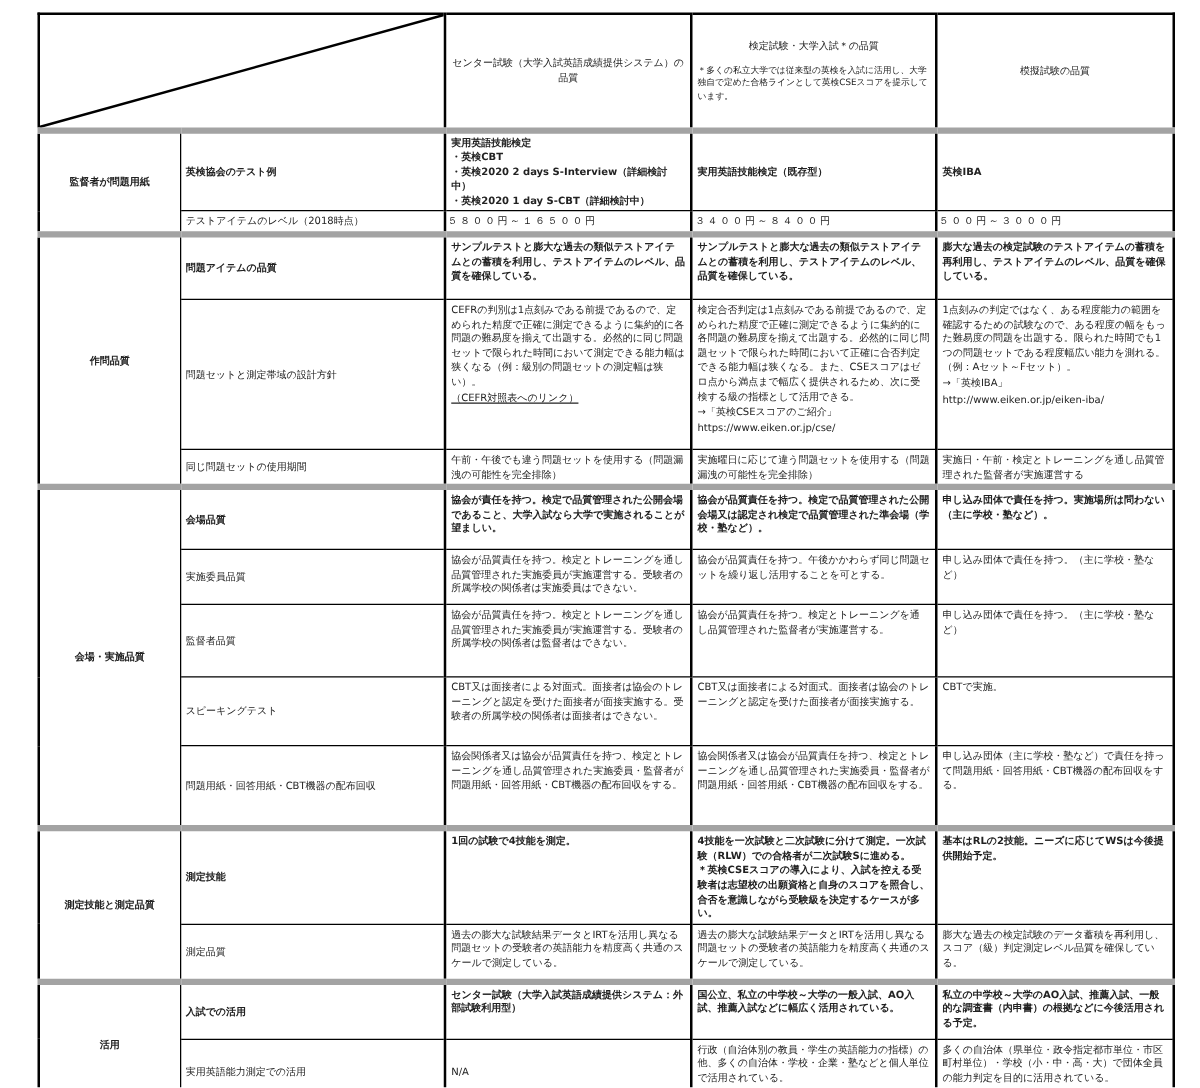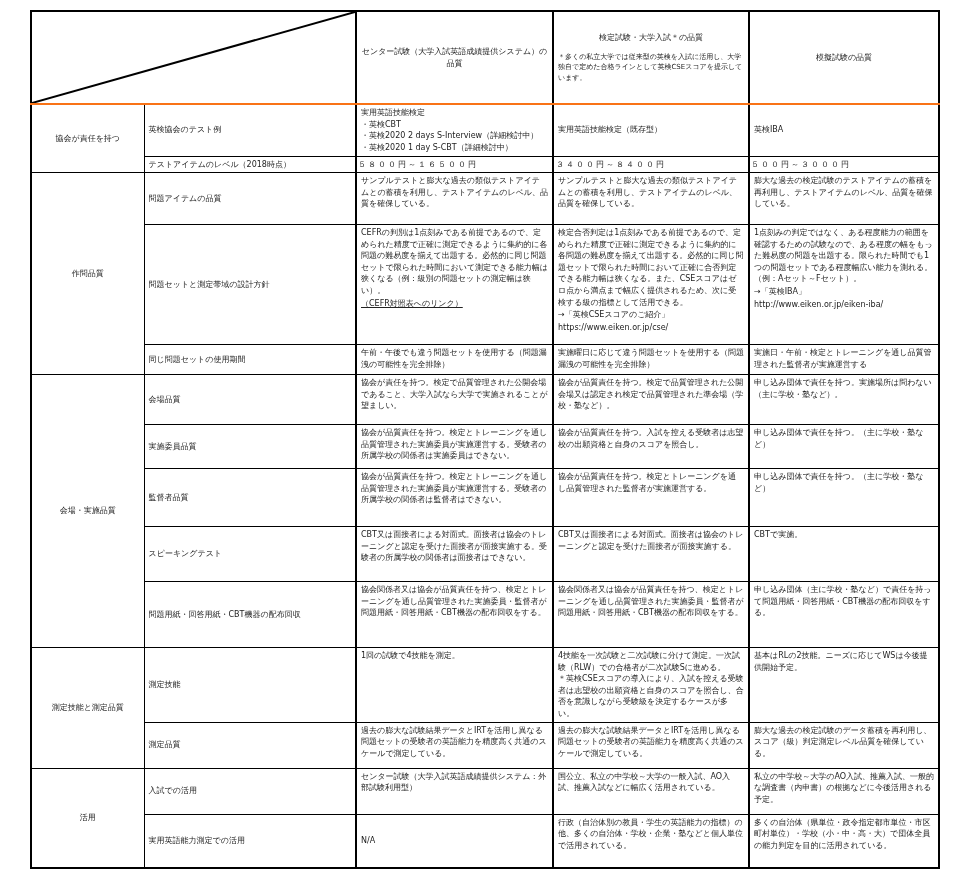--- a/index.html
+++ b/index.html
@@ -3,22 +3,22 @@
 <meta charset="utf-8">
 <style>
   html,body{margin:0;padding:0;background:#fff;}
   .page{position:relative;width:960px;height:870px;background:#ffffff;overflow:hidden;
         font-family:"DejaVu Sans",sans-serif;color:#222;}
   table.cmp{position:absolute;left:30px;top:10px;width:908px;border-collapse:collapse;
         table-layout:fixed;border:2px solid #000;}
   td{border:1px solid #000;padding:2px 4px;font-size:8px;line-height:1.45;
      vertical-align:top;word-break:break-all;}
   td.cC,td.cD,td.cE{border-left:2px solid #000;}
-  tr.hdr td{border-bottom:2px solid #f97316;vertical-align:middle;text-align:center;border-radius:19px;}
-  td.gt{border-top:1px solid #a3a3a3;}
+  tr.hdr td{border-bottom:2px solid #d946ef;vertical-align:middle;text-align:center;border-radius:19px;}
+  td.gt{border-top:5px solid #a3a3a3;font-weight:bold;}
   td.glabel{vertical-align:middle;text-align:center;}
   td.rlabel{vertical-align:middle;text-align:left;}
   td.corner{position:relative;padding:0;}
   .cell{white-space:pre-line;}
   .center{text-align:left;vertical-align:middle;}
   .fee{letter-spacing:2px;}
   .note{font-size:7px;margin-top:8px;text-align:left;line-height:1.5;}
   .u{text-decoration:underline;}
   .linkline{margin-top:1px;}
   svg.diag{position:absolute;left:0;top:0;width:100%;height:100%;display:block;}
@@ -49,21 +49,21 @@
       <td class="cD">
         <div>検定試験・大学入試＊の品質</div>
         <div class="note">＊多くの私立大学では従来型の英検を入試に活用し、大学独自で定めた合格ラインとして英検CSEスコアを提示しています。</div>
       </td>
       <td class="cE">
         <div>模擬試験の品質</div>
       </td>
     </tr>
 
     <tr style="height:52px">
-      <td class="glabel gt" rowspan="2">協会が責任を持つ</td>
+      <td class="glabel gt" rowspan="2">監督者が問題用紙</td>
       <td class="rlabel gt">英検協会のテスト例</td>
       <td class="cC gt cell">実用英語技能検定
 ・英検CBT
 ・英検2020 2 days S-Interview（詳細検討中）
 ・英検2020 1 day S-CBT（詳細検討中）</td>
       <td class="cD gt cell center">実用英語技能検定（既存型）</td>
       <td class="cE gt cell center">英検IBA</td>
     </tr>
     <tr style="height:14px">
       <td class="rlabel" style="padding:1px 4px">テストアイテムのレベル（2018時点）</td>
@@ -106,21 +106,21 @@
     <tr style="height:50px">
       <td class="glabel gt" rowspan="5">会場・実施品質</td>
       <td class="rlabel gt">会場品質</td>
       <td class="cC gt cell">協会が責任を持つ。検定で品質管理された公開会場であること、大学入試なら大学で実施されることが望ましい。</td>
       <td class="cD gt cell">協会が品質責任を持つ。検定で品質管理された公開会場又は認定され検定で品質管理された準会場（学校・塾など）。</td>
       <td class="cE gt cell">申し込み団体で責任を持つ。実施場所は問わない（主に学校・塾など）。</td>
     </tr>
     <tr style="height:44px">
       <td class="rlabel">実施委員品質</td>
       <td class="cC cell">協会が品質責任を持つ。検定とトレーニングを通し品質管理された実施委員が実施運営する。受験者の所属学校の関係者は実施委員はできない。</td>
-      <td class="cD cell">協会が品質責任を持つ。入試を控える受験者は志望校の出願資格と自身のスコアを照合し。</td>
+      <td class="cD cell">協会が品質責任を持つ。午後かかわらず同じ問題セットを繰り返し活用することを可とする。</td>
       <td class="cE cell">申し込み団体で責任を持つ。（主に学校・塾など）</td>
     </tr>
     <tr style="height:58px">
       <td class="rlabel">監督者品質</td>
       <td class="cC cell">協会が品質責任を持つ。検定とトレーニングを通し品質管理された実施委員が実施運営する。受験者の所属学校の関係者は監督者はできない。</td>
       <td class="cD cell">協会が品質責任を持つ。検定とトレーニングを通し品質管理された監督者が実施運営する。</td>
       <td class="cE cell">申し込み団体で責任を持つ。（主に学校・塾など）</td>
     </tr>
     <tr style="height:55px">
       <td class="rlabel">スピーキングテスト</td>

